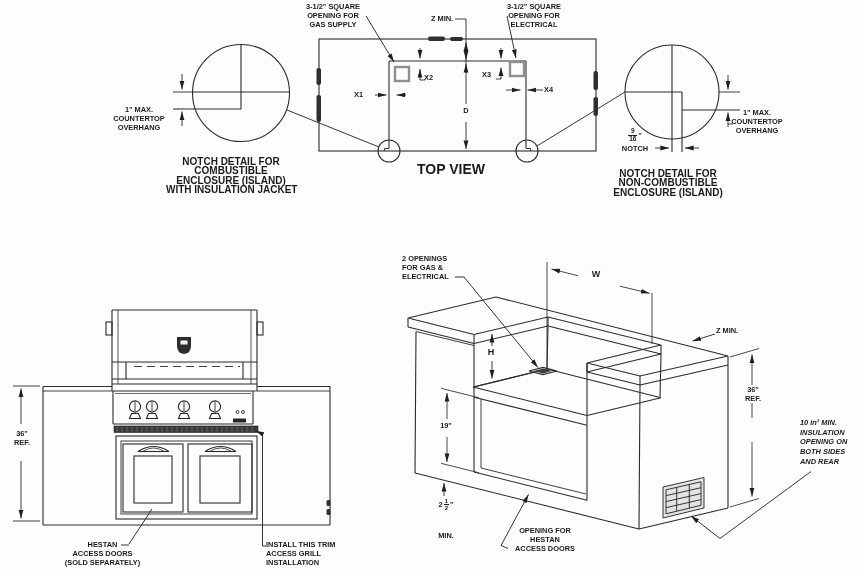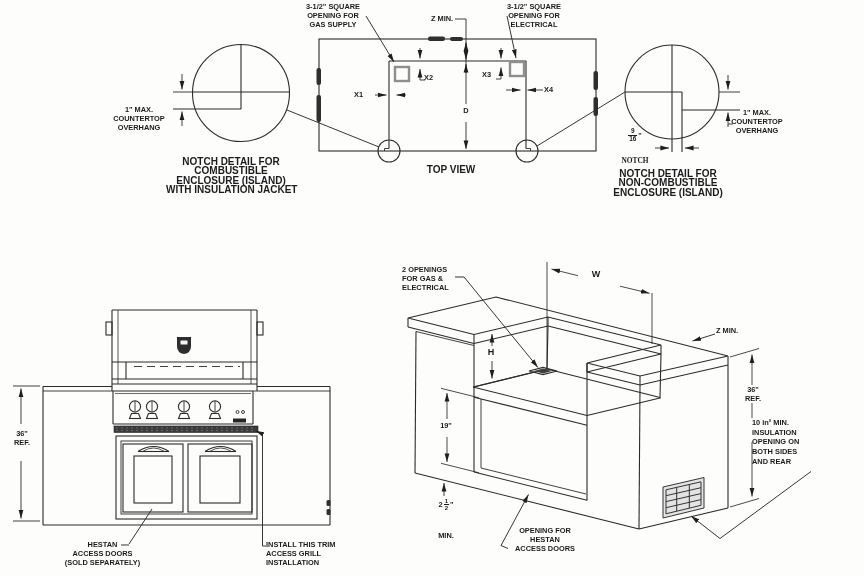--- a/index.html
+++ b/index.html
@@ -5,21 +5,21 @@
   html,body{margin:0;padding:0;background:#fff;}
   #page{position:relative;width:864px;height:576px;background:#fdfdfc;overflow:hidden;
         font-family:"Liberation Sans",sans-serif;color:#1b1b1b;}
   svg{position:absolute;left:0;top:0;}
   .lbl{position:absolute;font-size:7.4px;line-height:9px;font-weight:700;color:#1b1b1b;
        letter-spacing:0;white-space:nowrap;}
   .ctr{text-align:center;}
   .bgw{background:#fdfdfc;padding:0 1px;}
   .lbl div{white-space:nowrap;}
   .cap{font-size:10px;line-height:9.4px;}
-  .big{font-size:10px;line-height:11px;}
+  .big{font-size:14px;line-height:11px;}
   .frac{display:inline-flex;flex-direction:column;line-height:1;font-size:6px;
         vertical-align:-3px;text-align:center;}
   .frac .fn{border-bottom:0.9px solid #1b1b1b;padding:0 1px;}
   .frac .fd{padding:0 1px;}
   .inline-row{display:flex;align-items:center;justify-content:center;gap:1px;}
 </style>
 </head>
 <body>
 
 <div id="page">
@@ -349,21 +349,21 @@
       <div>OVERHANG</div>
   </div>
   <div class="lbl ctr" style="left:612px;top:128px;width:46px;">
     <div class="inline-row">
       <span class="frac" style="font-size:6.5px;">
           <span class="fn">9</span>
           <span class="fd">16</span>
         </span>
       <span>"</span>
     </div>
-    <div style="margin-top:14px;font-family:Liberation Serif, serif;">NOTCH</div>
+    <div style="margin-top:2px;">NOTCH</div>
   </div>
   <div class="lbl ctr cap" style="left:602px;top:169px;width:132px;">
     <div>NOTCH DETAIL FOR</div>
       <div>NON-COMBUSTIBLE</div>
       <div>ENCLOSURE (ISLAND)</div>
   </div>
 
   <div class="lbl ctr bgw" style="left:7px;top:429px;width:28px;">
     <div>36"</div>
       <div>REF.</div>
@@ -372,21 +372,21 @@
     <div>HESTAN</div>
       <div>ACCESS DOORS</div>
       <div>(SOLD SEPARATELY)</div>
   </div>
   <div class="lbl" style="left:266px;top:540px;">
     <div>INSTALL THIS TRIM</div>
       <div>ACCESS GRILL</div>
       <div>INSTALLATION</div>
   </div>
 
-  <div class="lbl" style="left:402px;top:265px;">
+  <div class="lbl" style="left:402px;top:254px;">
     <div>2 OPENINGS</div>
       <div>FOR GAS &amp;</div>
       <div>ELECTRICAL</div>
   </div>
   <div class="lbl ctr bgw" style="left:587px;top:270px;width:16px;font-size:9px;">W</div>
   <div class="lbl" style="left:716px;top:326px;">Z MIN.</div>
   <div class="lbl ctr bgw" style="left:482px;top:348px;width:16px;font-size:9px;">H</div>
   <div class="lbl ctr bgw" style="left:433px;top:421px;width:24px;">19"</div>
   <div class="lbl ctr bgw" style="left:737px;top:385px;width:30px;">
     <div>36"</div>
@@ -396,21 +396,21 @@
     <div class="inline-row">
       <span>2</span>
       <span class="frac">
           <span class="fn">1</span>
           <span class="fd">2</span>
         </span>
       <span>"</span>
     </div>
     <div style="margin-top:20px;">MIN.</div>
   </div>
-  <div class="lbl" style="left:752px;top:418px;line-height:9.7px;">
+  <div class="lbl" style="left:800px;top:418px;line-height:9.7px;font-style:italic;">
     <div>10 in² MIN.</div>
       <div>INSULATION</div>
       <div>OPENING ON</div>
     <div>BOTH SIDES</div>
       <div>AND REAR</div>
   </div>
   <div class="lbl ctr" style="left:503px;top:526px;width:84px;">
     <div>OPENING FOR</div>
       <div>HESTAN</div>
       <div>ACCESS DOORS</div>

